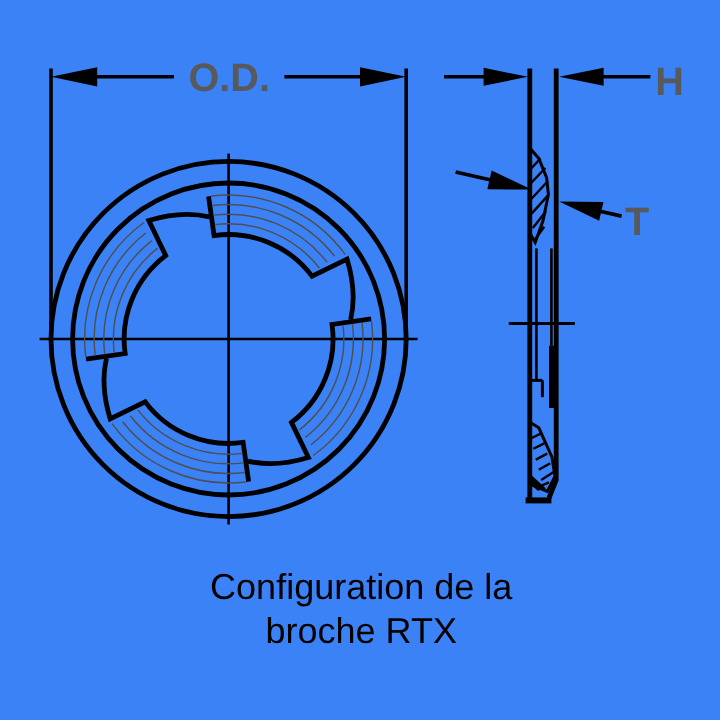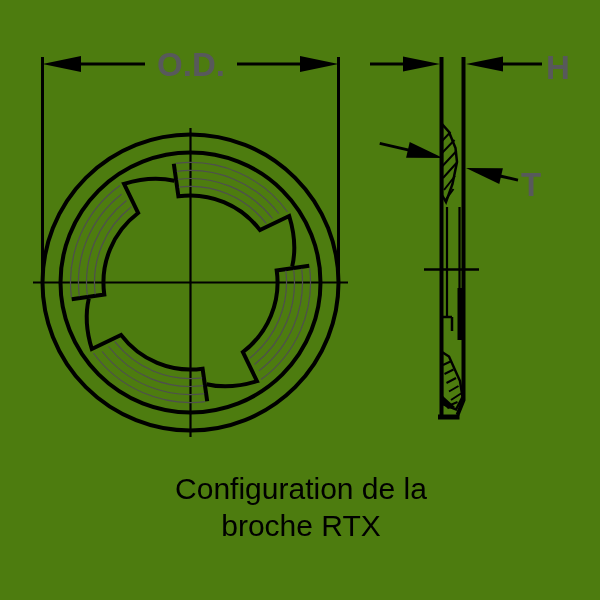--- a/index.html
+++ b/index.html
@@ -1,16 +1,16 @@
 <!DOCTYPE html>
 <html><head>
 <meta charset="utf-8">
 <style>
   html,body{margin:0;padding:0;background:#ffffff;}
-  .stage{position:relative;width:600px;height:600px;background:#4d7c0f;overflow:hidden;
+  .stage{position:relative;width:600px;height:600px;background:#3b82f6;overflow:hidden;
          font-family:"Liberation Sans", sans-serif;}
   svg{display:block;}
   .ln{stroke:#000000;fill:none;}
   .w4{stroke-width:4;}
   .w3{stroke-width:3;}
   .w25{stroke-width:2.5;}
   .w2{stroke-width:2.2;}
   .thin{stroke:#4f4f4f;stroke-width:1.2;fill:none;}
   .solid{fill:#000000;stroke:none;}
   .hatch{stroke:#000000;stroke-width:2;fill:none;}

